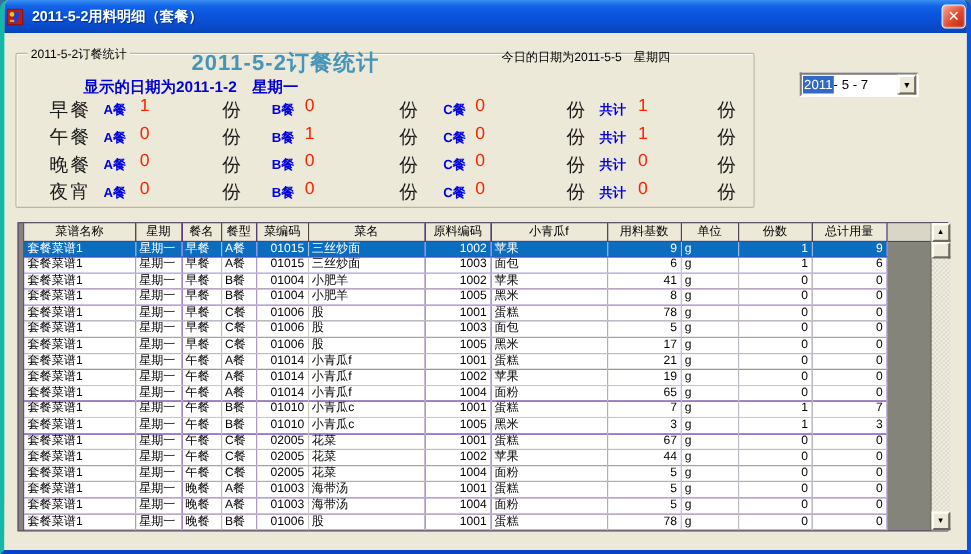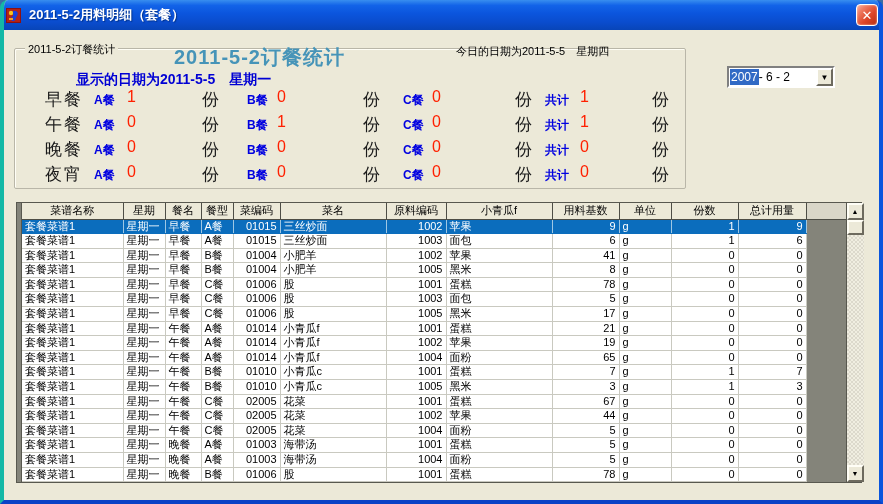--- a/index.html
+++ b/index.html
@@ -124,21 +124,21 @@
   </div>
 
   <div class="content">
 
     <div class="groupbox">
       <span class="groupbox-label">2011-5-2订餐统计</span>
     </div>
 
     <div class="stats-title">2011-5-2订餐统计</div>
     <div class="today-label">今日的日期为2011-5-5　星期四</div>
-    <div class="shown-label">显示的日期为2011-5-5　星期一</div>
+    <div class="shown-label">显示的日期为2011-1-2　星期一</div>
 
     <div class="stats-rows">
         <div class="stat-row" style="top: 58px;">
           <span class="meal" style="left: 41px;">早餐</span>
           <span class="lbl" style="left: 90px;">A餐</span>
           <span class="val" style="left: 123px;">1</span>
           <span class="fen" style="left: 198px;">份</span>
           <span class="lbl" style="left: 243px;">B餐</span>
           <span class="val" style="left: 273px;">0</span>
           <span class="fen" style="left: 359px;">份</span>
@@ -190,22 +190,22 @@
           <span class="lbl" style="left: 399px;">C餐</span>
           <span class="val" style="left: 428px;">0</span>
           <span class="fen" style="left: 511px;">份</span>
           <span class="lbl" style="left: 541px;">共计</span>
           <span class="val" style="left: 576px;">0</span>
           <span class="fen" style="left: 648px;">份</span>
         </div>
       </div>
 
     <div class="combo">
-      <span class="sel-part">2007</span>
-        <span class="rest-part">- 6 - 2</span>
+      <span class="sel-part">2011</span>
+        <span class="rest-part">- 5 - 7</span>
       <span class="drop-btn">▼</span>
     </div>
 
 
     <div class="grid-wrap">
       <div class="selector-strip"></div>
       <table class="grid">
         <thead>
             <tr>
               <th class="c0">菜谱名称</th>

